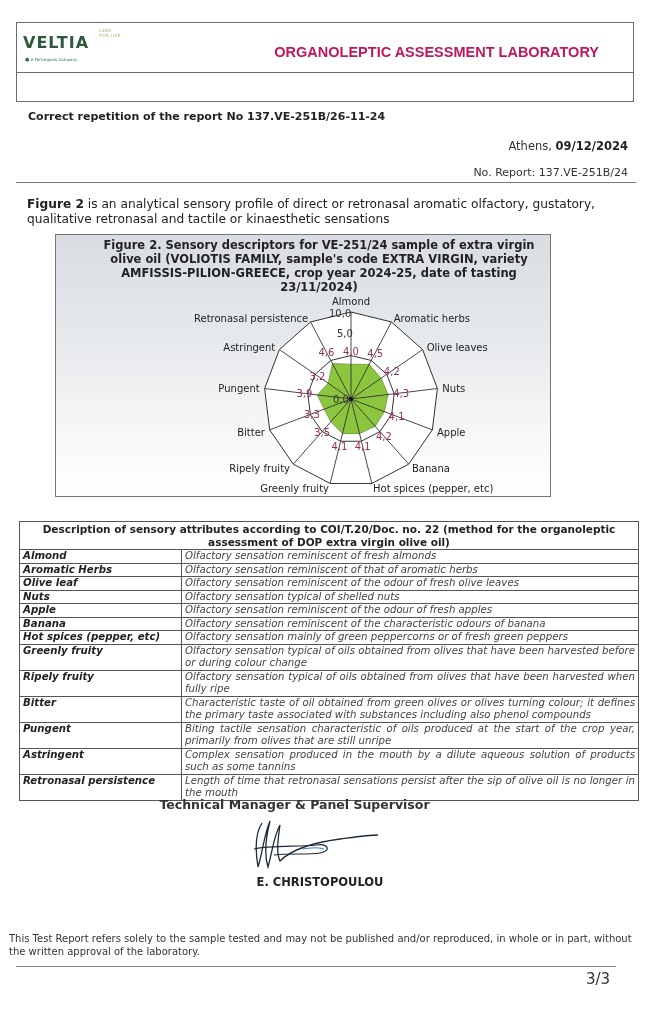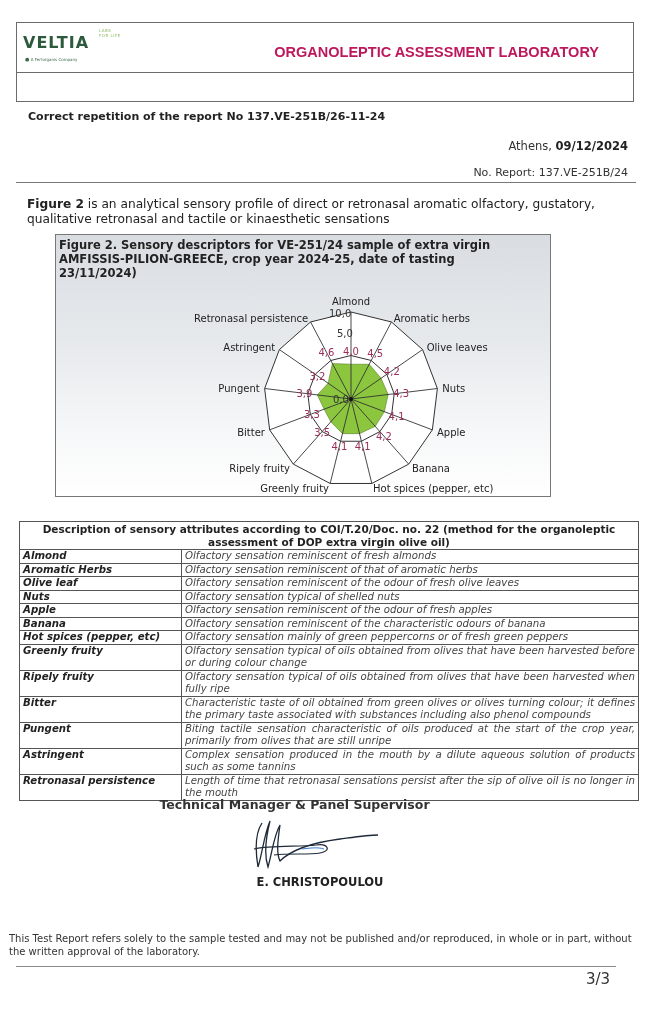--- a/index.html
+++ b/index.html
@@ -29,21 +29,21 @@
   #rule-1 { left: 16px; top: 182px; width: 620px; height: 0; border-top: 1px solid #777; }
 
   #intro { left: 27px; top: 197px; width: 610px; font-size: 12.2px; line-height: 15px; color: #222; }
 
   
   #chart-frame {
     left: 55px; top: 234px; width: 496px; height: 263px; box-sizing: border-box;
     border: 1px solid #777;
     background: linear-gradient(#d9dde2 0%, #e6e9ec 40%, #f6f7f8 75%, #ffffff 100%);
   }
-  #chart-title { position: absolute; left: 3px; top: 3px; width: 100%; text-align: left; font-size: 11.5px; font-weight: bold; line-height: 14px; color: #222; }
+  #chart-title { position: absolute; left: 16px; top: 3px; width: 100%; text-align: center; font-size: 11.5px; font-weight: bold; line-height: 14px; color: #222; }
   #chart-title span { display: block; }
   #radar { position: absolute; left: 0; top: 0; }
 
   
   #desc-table {
     left: 19px; top: 521px; width: 620px; border-collapse: collapse; font-size: 10.2px;
   }
   #desc-table td, #desc-table th { border: 1px solid #555; padding: 0 3px; vertical-align: top; line-height: 12.5px; }
   #desc-table th { font-weight: bold; font-size: 10.5px; text-align: center; color: #222; padding: 1px 3px; }
   #desc-table td.term { font-weight: bold; font-style: italic; width: 155px; color: #222; }
@@ -134,20 +134,21 @@
       <text x="306.6594591640898" y="215.30428534499725" font-size="10" fill="#9b2d5a" text-anchor="middle" font-family="DejaVu Sans, sans-serif">4,1</text>
       <text x="283.3405408359102" y="215.30428534499725" font-size="10" fill="#9b2d5a" text-anchor="middle" font-family="DejaVu Sans, sans-serif">4,1</text>
       <text x="266.1541643665254" y="200.5602175454429" font-size="10" fill="#9b2d5a" text-anchor="middle" font-family="DejaVu Sans, sans-serif">3,5</text>
       <text x="255.9537217054571" y="182.8083000828963" font-size="10" fill="#9b2d5a" text-anchor="middle" font-family="DejaVu Sans, sans-serif">3,3</text>
       <text x="248.3625370948734" y="162.33718676160495" font-size="10" fill="#9b2d5a" text-anchor="middle" font-family="DejaVu Sans, sans-serif">3,9</text>
       <text x="261.3481897236084" y="144.771832506163" font-size="10" fill="#9b2d5a" text-anchor="middle" font-family="DejaVu Sans, sans-serif">3,2</text>
       <text x="270.3371412596372" y="121.00884871858418" font-size="10" fill="#9b2d5a" text-anchor="middle" font-family="DejaVu Sans, sans-serif">4,6</text>
     </svg>
   <div id="chart-title">
     <span>Figure 2. Sensory descriptors for VE-251/24 sample of extra virgin</span>
+    <span>olive oil (VOLIOTIS FAMILY, sample's code EXTRA VIRGIN, variety</span>
     <span>AMFISSIS-PILION-GREECE, crop year 2024-25, date of tasting</span>
     <span>23/11/2024)</span>
   </div>
 </div>
 
 <table id="desc-table" class="abs">
   <thead>
     <tr>
       <th colspan="2">Description of sensory attributes according to COI/T.20/Doc. no. 22 (method for the organoleptic assessment of DOP extra virgin olive oil)</th>
     </tr>

